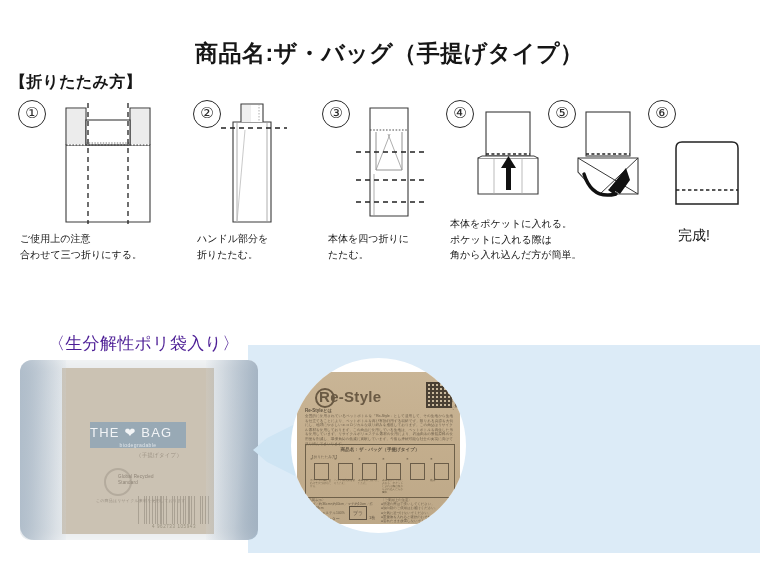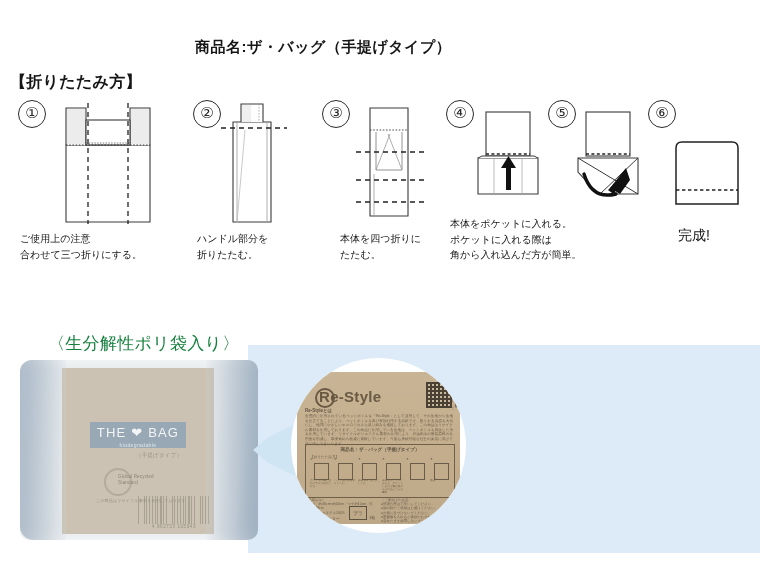--- a/index.html
+++ b/index.html
@@ -8,21 +8,21 @@
     background:#ffffff;
     font-family:"Liberation Sans","DejaVu Sans",sans-serif;
     position:relative;overflow:hidden;
     color:#1a1a1a;
   }
   .root{position:absolute;inset:0;}
 
   
   .product-title{
     position:absolute;left:195px;top:38px;
-    font-size:15px;font-weight:bold;letter-spacing:.5px;
+    font-size:23px;font-weight:bold;letter-spacing:.5px;
     white-space:nowrap;color:#161616;
   }
   .section-heading{
     position:absolute;left:10px;top:72px;
     font-size:16px;font-weight:bold;letter-spacing:.3px;
     white-space:nowrap;color:#161616;
   }
 
   
   .steps{position:absolute;left:0;top:96px;width:760px;height:180px;}
@@ -41,21 +41,21 @@
     color:#161616;white-space:pre-line;letter-spacing:0px;
   }
 
   
   .blue-panel{
     position:absolute;left:248px;top:345px;width:512px;height:208px;
     background:#dcebf7;
   }
   .pkg-caption{
     position:absolute;left:48px;top:332px;
-    font-size:17px;letter-spacing:.3px;white-space:nowrap;color:#15803d;
+    font-size:17px;letter-spacing:.3px;white-space:nowrap;color:#4c1d95;
   }
   .tag-note{
     position:absolute;left:487px;top:392px;
     font-size:24px;line-height:34px;white-space:pre-line;
     color:#161616;letter-spacing:.5px;
   }
 
   
   .pkg{
     position:absolute;left:20px;top:360px;width:238px;height:180px;
@@ -79,21 +79,21 @@
     position:absolute;right:0;top:0;width:52px;height:100%;
     background:linear-gradient(270deg,rgba(150,168,186,.8),rgba(215,224,233,.12));
     border-radius:0 10px 10px 0;
   }
   .brand-band{
     position:absolute;left:28px;top:54px;width:96px;height:26px;
     background:#8fa4b5;opacity:.85;
   }
   .brand-text{
     position:absolute;left:28px;top:56px;width:96px;height:18px;
-    text-align:center;font-size:13px;letter-spacing:1.2px;
+    font-size:13px;letter-spacing:1.2px;
     color:#f2f4f6;line-height:18px;
   }
   .brand-sub{
     position:absolute;left:28px;top:74px;width:96px;
     text-align:center;font-size:5px;letter-spacing:.4px;color:#dfe5ea;
   }
   .brand-type{
     position:absolute;left:74px;top:84px;width:60px;
     font-size:5.5px;color:#9a9082;letter-spacing:.2px;
   }
@@ -275,21 +275,21 @@
           <line x1="20" y1="26" x2="58" y2="26" stroke="#3a3a3a" stroke-width=".9" stroke-dasharray="1.6,1.6"></line>
           <path d="M26 28 L26 66 L52 66 L52 28" fill="none" stroke="#777" stroke-width=".8"></path>
           <path d="M26 66 L40 30" stroke="#999" stroke-width=".8"></path>
           <path d="M38 30 L52 66" stroke="#999" stroke-width=".8"></path>
           <path d="M24 70 L24 112" stroke="#999" stroke-width=".8"></path>
           <line x1="6" y1="48" x2="76" y2="48" stroke="#222" stroke-width="1.3" stroke-dasharray="5,4"></line>
           <line x1="6" y1="76" x2="76" y2="76" stroke="#222" stroke-width="1.3" stroke-dasharray="5,4"></line>
           <line x1="6" y1="98" x2="76" y2="98" stroke="#222" stroke-width="1.3" stroke-dasharray="5,4"></line>
         </svg>
       </div>
-      <div class="cap" style="left:18px;top:135px;width:130px;">本体を四つ折りに
+      <div class="cap" style="left:6px;top:135px;width:130px;">本体を四つ折りに
 たたむ。</div>
     </div>
 
     <div class="step" style="left:446px;width:110px;">
       <div class="step-num">④</div>
       <div class="fig" style="left:24px;top:14px;">
         <svg width="80" height="110" viewBox="0 0 80 110">
           <rect x="16" y="2" width="44" height="44" fill="#fff" stroke="#3a3a3a" stroke-width="1.1"></rect>
           <line x1="16" y1="44" x2="60" y2="44" stroke="#222" stroke-width="1.4" stroke-dasharray="3,2.4"></line>
           <path d="M8 48 L8 84 L68 84 L68 48 Z" fill="#fff" stroke="#3a3a3a" stroke-width="1.1"></path>

